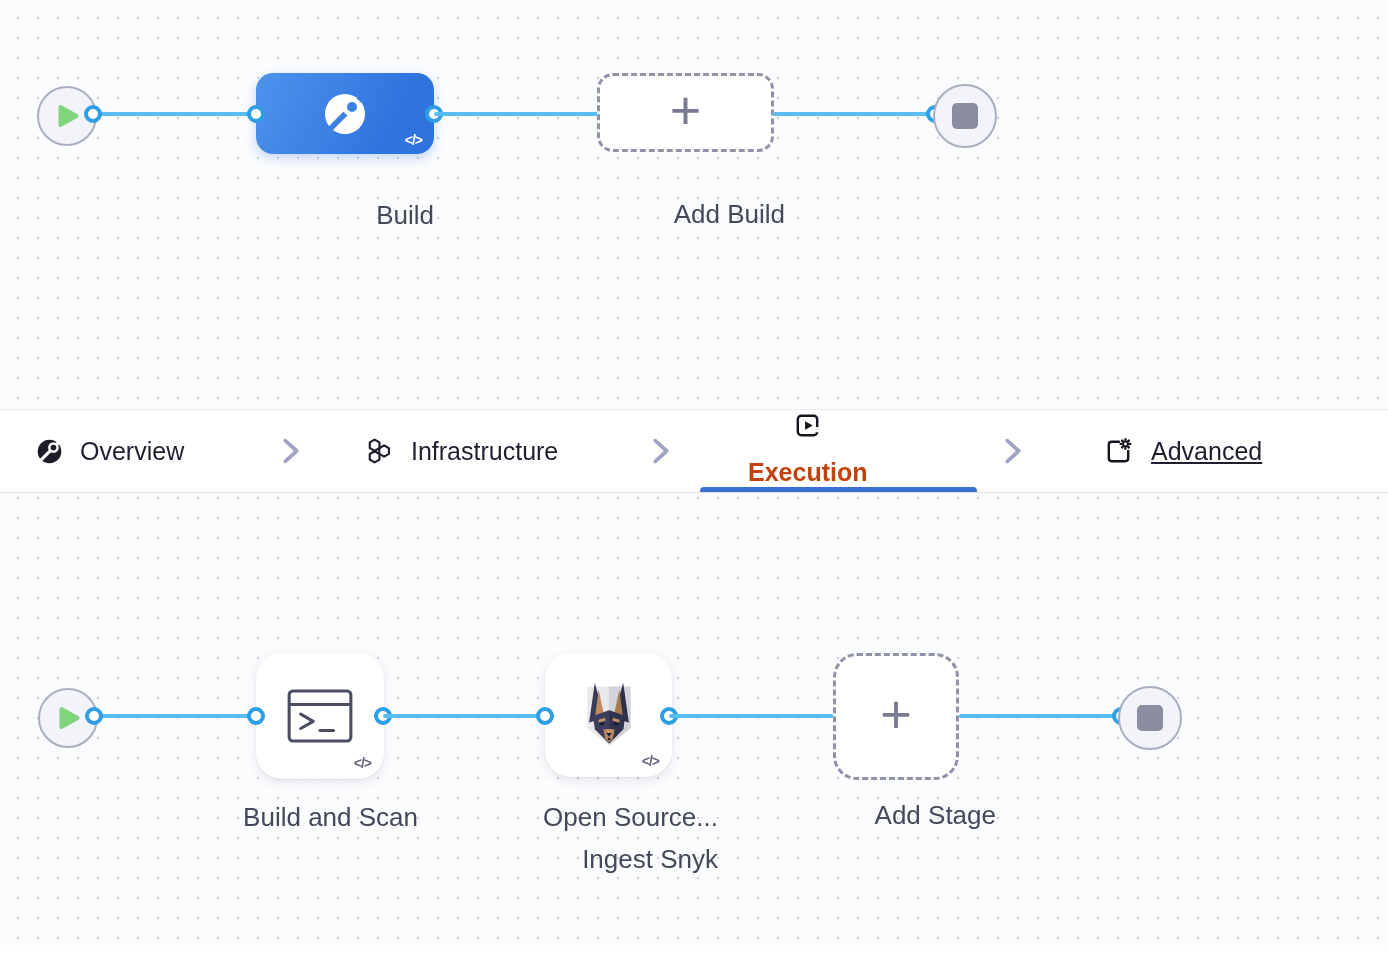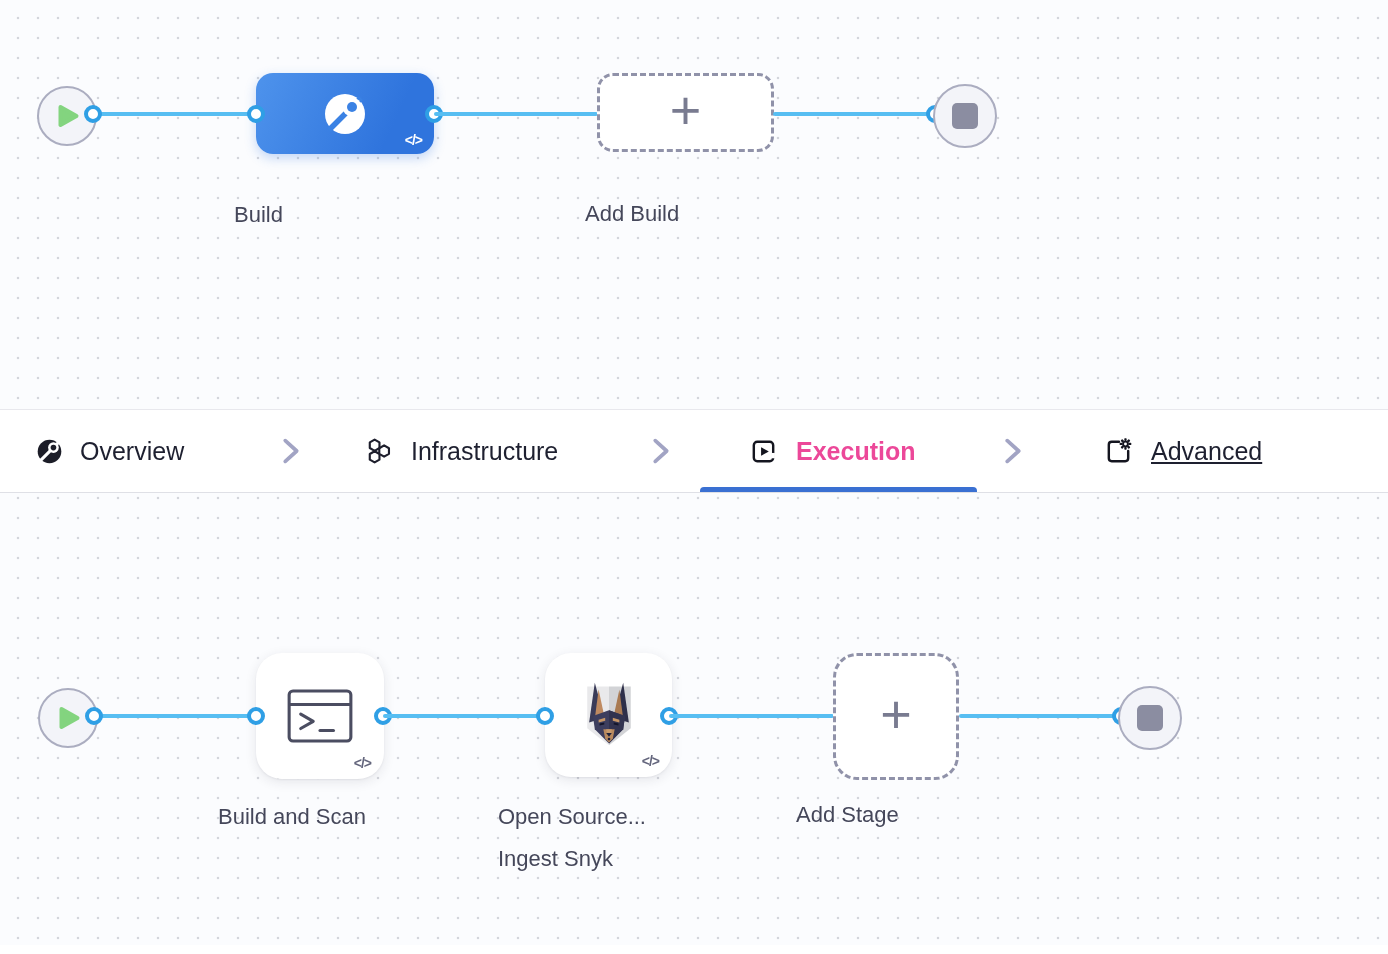--- a/index.html
+++ b/index.html
@@ -35,27 +35,27 @@
   
   .step-card{position:absolute;top:653px;background:#fff;border-radius:26px;
     box-shadow:0 3px 12px rgba(40,41,61,.10),0 1px 2px rgba(40,41,61,.06);
     display:flex;align-items:center;justify-content:center;}
   .card-build{left:256px;width:128px;height:126px;}
   .card-snyk{left:545px;width:127px;height:124px;}
   .code-badge{position:absolute;font-size:14px;font-weight:700;letter-spacing:-1px;}
   .code-badge.on-blue{right:12px;bottom:6px;color:#fff;}
   .code-badge.on-white{right:13px;bottom:8px;color:#63657c;}
   
-  .node-label{position:absolute;font-size:22px;color:#45475a;text-align:left;line-height:42px;}
+  .node-label{position:absolute;font-size:26px;color:#45475a;text-align:right;line-height:42px;}
   
   .tabbar{position:absolute;left:0;top:409px;width:100%;height:84px;background:#fff;
     border-top:1px solid #e8e8ed;border-bottom:1px solid #dfe0e6;box-sizing:border-box;}
   .tab{position:absolute;top:0;height:100%;display:flex;align-items:center;gap:17px;
     font-size:25px;color:#1e2030;font-weight:500;cursor:pointer;}
-  .tab.active{font-weight:700;color:#ec4899;}
+  .tab.active{font-weight:700;color:#c2410c;flex-direction:column;}
   .tab-chevron{position:absolute;top:50%;transform:translateY(-50%);}
   .tab-underline{position:absolute;left:700px;bottom:0;width:277px;height:5px;
     background:#3a70d2;border-radius:4px 4px 0 0;}
   .bottom-strip{position:absolute;left:0;bottom:0;width:100%;height:9px;background:#fff;}
 </style>
 </head>
 <body>
 
 <div class="app">
 

